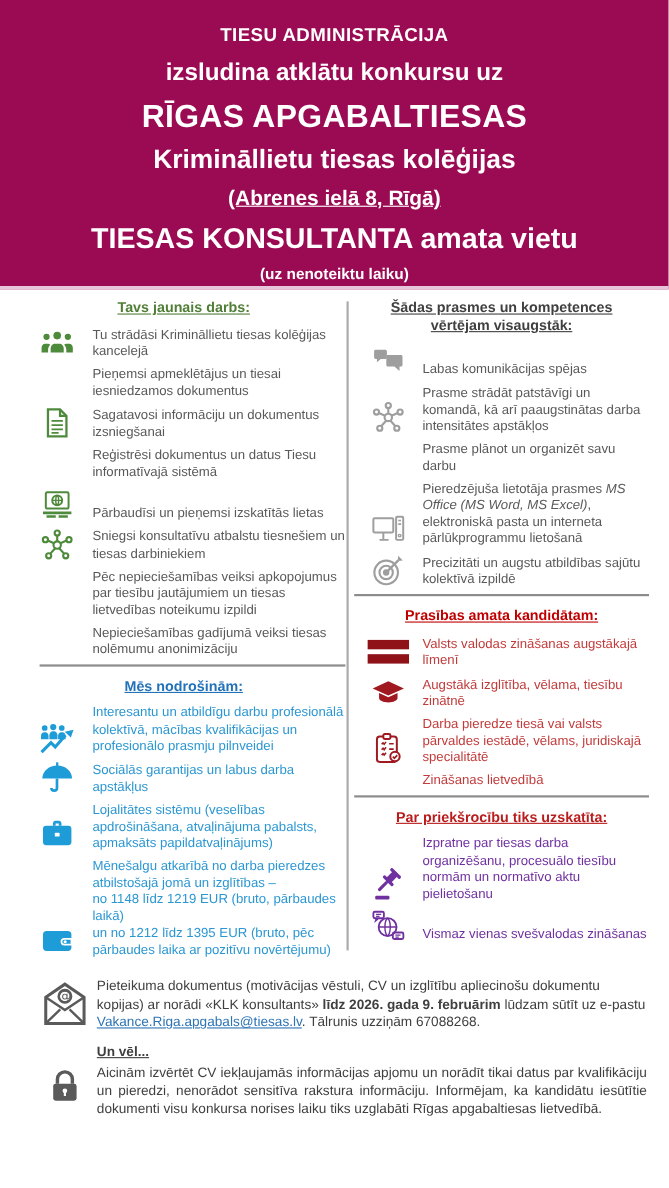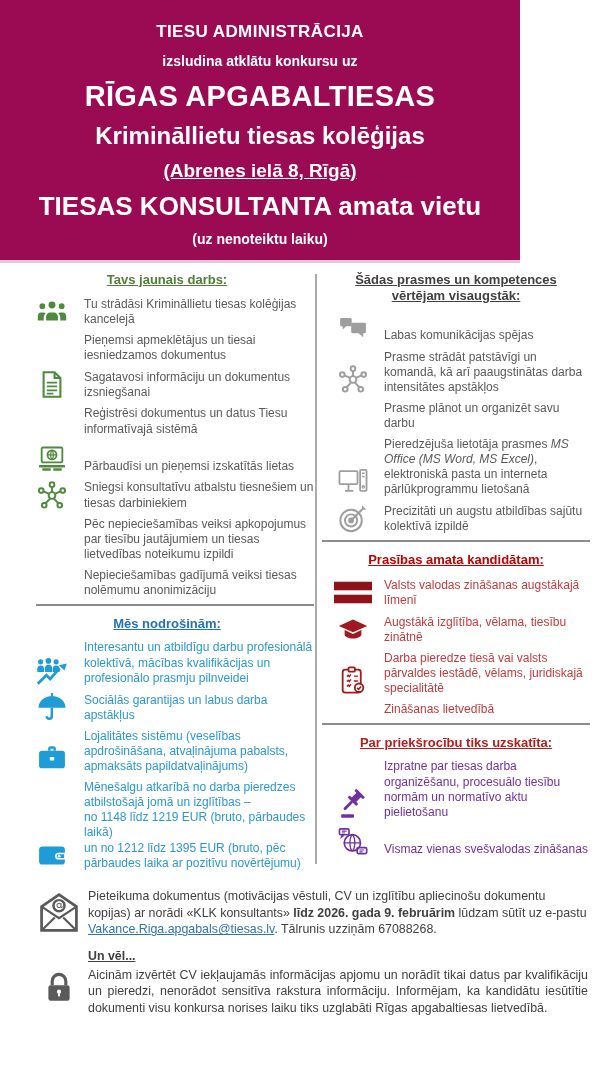--- a/index.html
+++ b/index.html
@@ -1,25 +1,25 @@
 <!DOCTYPE html>
 <html><head>
 <meta charset="utf-8">
 <style>
   * { margin:0; padding:0; box-sizing:border-box; }
   html,body { background:#ffffff; }
   .page { position:relative; width:608px; height:1080px; background:#fff;
           font-family:"Liberation Sans", sans-serif; overflow:hidden; }
 
   
-  .hero { position:absolute; top:0; left:0; width:520px; height:263px;
+  .hero { position:absolute; top:0; left:0; width:608px; height:263px;
           background:#9B0B54; border-bottom:3px solid #E7C6DB;
           color:#fff; text-align:center; font-weight:bold; padding-top:22px; }
   .hl1 { font-size:17px; letter-spacing:.4px; margin-bottom:11px; }
-  .hl2 { font-size:14px; margin-bottom:11px; }
+  .hl2 { font-size:22px; margin-bottom:11px; }
   .hl3 { font-size:29px; margin-bottom:9px; letter-spacing:.3px; }
   .hl4 { font-size:24px; margin-bottom:10px; }
   .hl5 { font-size:19px; margin-bottom:9px;text-decoration:underline; }
   .hl6 { font-size:26px; margin-bottom:9px; }
   .hl7 { font-size:14px; }
 
   
   .col { position:absolute; top:272px; }
   .col.left  { left:20px;  width:294px; }
   .col.right { left:322px; width:268px; }

